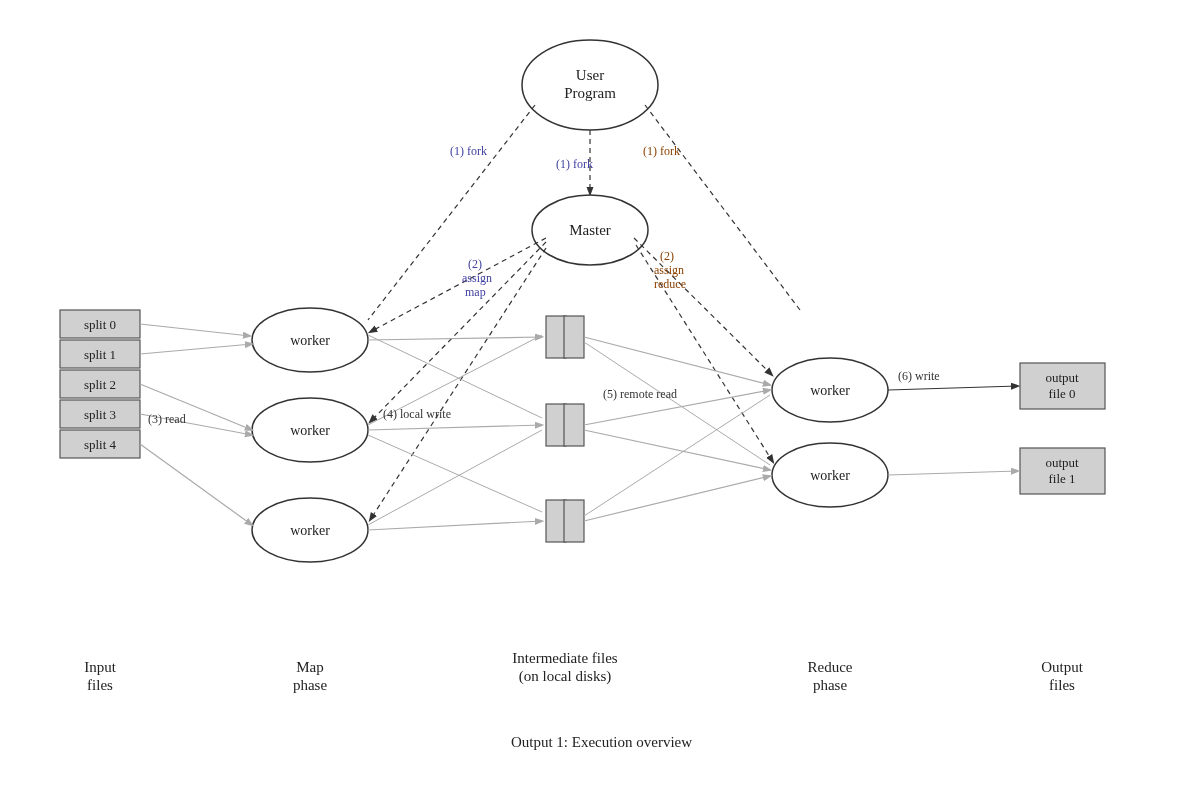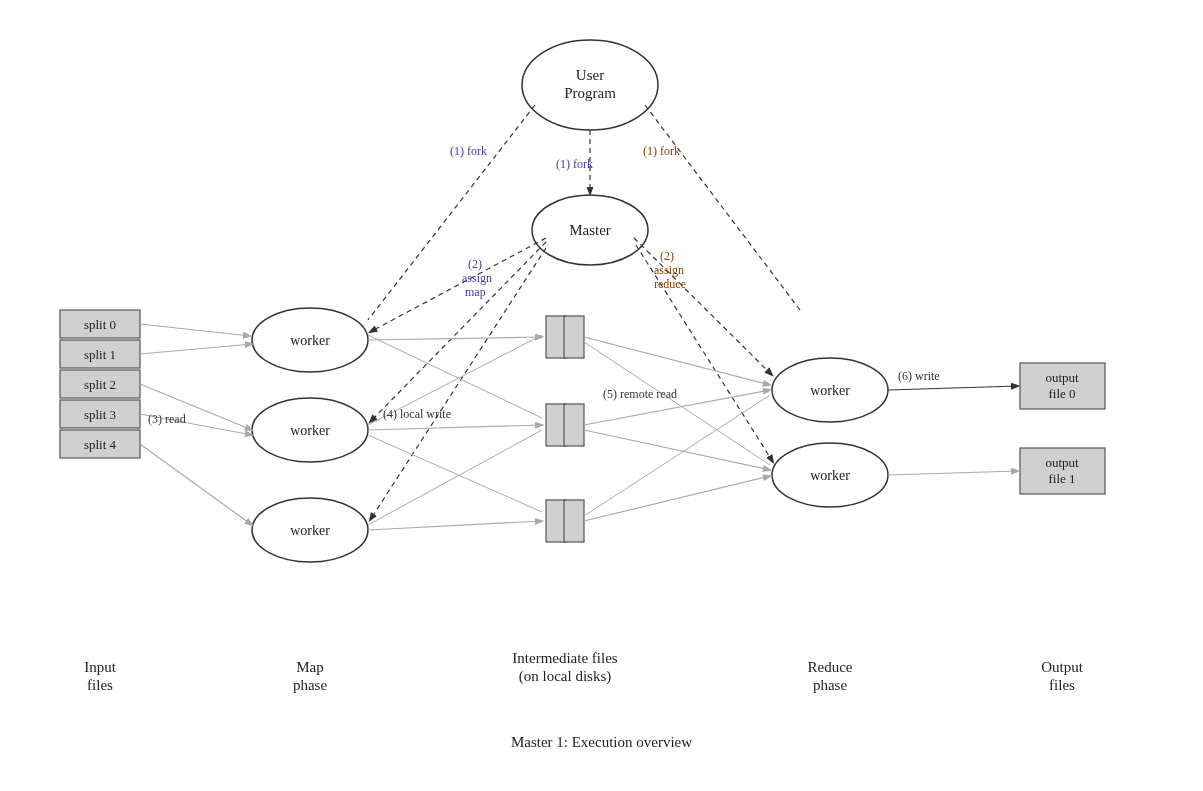--- a/index.html
+++ b/index.html
@@ -183,15 +183,15 @@
 
     <text x="830" y="672" text-anchor="middle" font-family="Times New Roman,serif" font-size="15" fill="#222">Reduce</text>
     <text x="830" y="690" text-anchor="middle" font-family="Times New Roman,serif" font-size="15" fill="#222">phase</text>
 
     <text x="1062" y="672" text-anchor="middle" font-family="Times New Roman,serif" font-size="15" fill="#222">Output</text>
     <text x="1062" y="690" text-anchor="middle" font-family="Times New Roman,serif" font-size="15" fill="#222">files</text>
 
   </svg>
 
   <div class="caption">
-    <span>Master 1: Execution overview</span>
+    <span>Output 1: Execution overview</span>
   </div>
 </div>
 
 </body></html>

